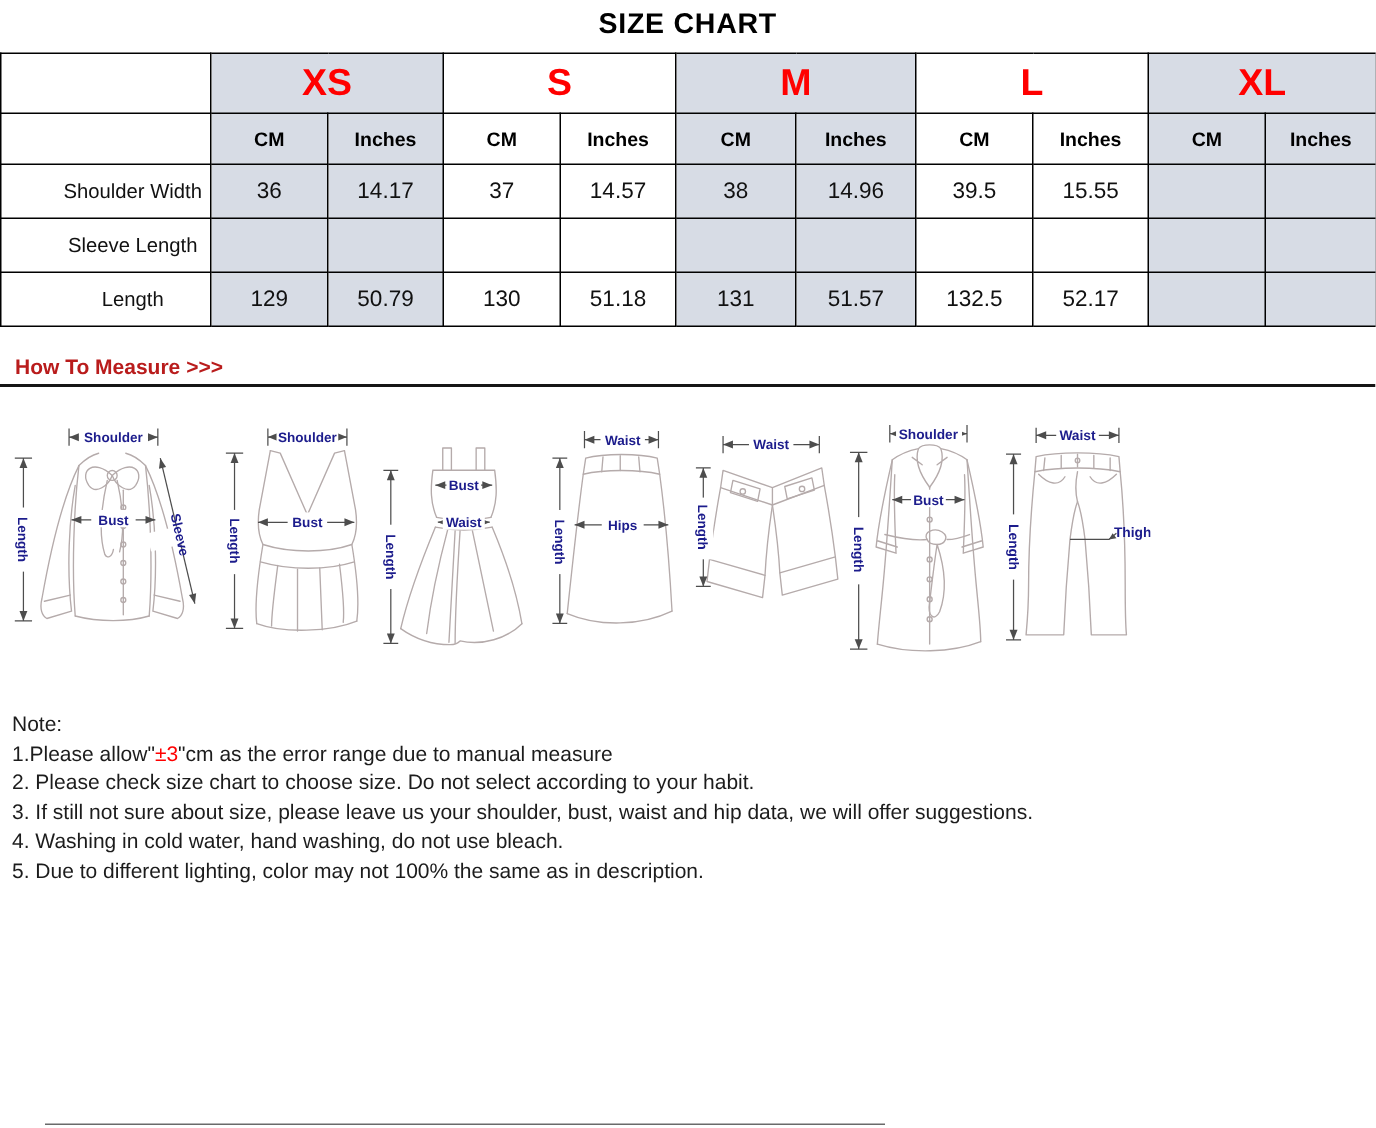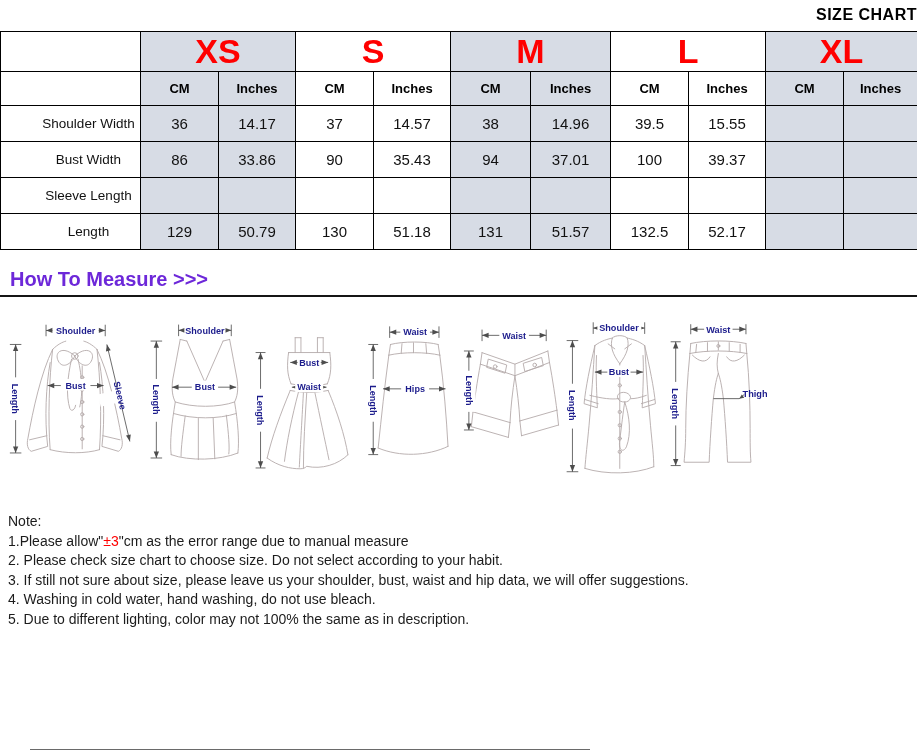--- a/index.html
+++ b/index.html
@@ -1,30 +1,30 @@
 <!DOCTYPE html>
 <html><head>
 <meta charset="utf-8">
 <style>
   html,body { margin:0; padding:0; }
   body {
     width:917px; height:752px; background:#fff; position:relative; overflow:hidden;
     font-family:"Liberation Sans", sans-serif; color:#000;
   }
-  .title { text-align:right; font-size:16px; font-weight:bold; padding:6px 0 7px; letter-spacing:0.5px; }
+  .title { text-align:center; font-size:19px; font-weight:bold; padding:6px 0 7px; letter-spacing:0.5px; }
 
   table.size-chart { border-collapse:collapse; table-layout:fixed; width:917px; }
   .size-chart th, .size-chart td { border:1px solid #000; text-align:center; padding:0; overflow:hidden; white-space:nowrap; }
-  tr.size-row th { height:39px; font-size:34px; font-weight:bold; color:#ff0000; }
+  tr.size-row th { height:39px; font-size:25px; font-weight:bold; color:#ff0000; }
   tr.unit-row th { height:33px; font-size:13px; font-weight:bold; color:#000; }
   .size-chart tbody td { height:35px; font-size:15px; font-weight:normal; color:#111; }
   .size-chart td.lbl { font-size:13.5px;padding-left:36px; }
   .shaded { background:#d7dce5; }
 
-  .measure-head { margin:18px 0 0 10px; font-size:20px; font-weight:bold; color:#6d28d9; }
+  .measure-head { margin:18px 0 0 10px; font-size:14px; font-weight:bold; color:#b91c1c; }
   .rule { border:none; border-top:2px solid #151515; margin:4px 0 0 0; }
 
   .diagrams { display:flex; align-items:flex-start; width:767px; margin-top:5px; }
   .diagrams svg { display:block; }
   .outline { fill:none; stroke:#b5abab; stroke-width:1.1; stroke-linecap:round; stroke-linejoin:round; }
   .dim { stroke:#4d4d4d; stroke-width:1; fill:none; }
   .ah { fill:#4d4d4d; stroke:none; }
   .mask { fill:#ffffff; stroke:none; }
   .glbl { font-family:"Liberation Sans", sans-serif; font-size:11px; font-weight:bold; fill:#1c1c8c; }
 
@@ -78,33 +78,20 @@
     <tr>
       <td class="lbl">Shoulder Width</td>
       <td class="shaded">36</td>
       <td class="shaded">14.17</td>
       <td>37</td>
       <td>14.57</td>
       <td class="shaded">38</td>
       <td class="shaded">14.96</td>
       <td>39.5</td>
       <td>15.55</td>
-      <td class="shaded"></td>
-      <td class="shaded"></td>
-    </tr>
-    <tr>
-      <td class="lbl">Bust Width</td>
-      <td class="shaded">86</td>
-      <td class="shaded">33.86</td>
-      <td>90</td>
-      <td>35.43</td>
-      <td class="shaded">94</td>
-      <td class="shaded">37.01</td>
-      <td>100</td>
-      <td>39.37</td>
       <td class="shaded"></td>
       <td class="shaded"></td>
     </tr>
     <tr>
       <td class="lbl">Sleeve Length</td>
       <td class="shaded"></td>
       <td class="shaded"></td>
       <td></td>
       <td></td>
       <td class="shaded"></td>

